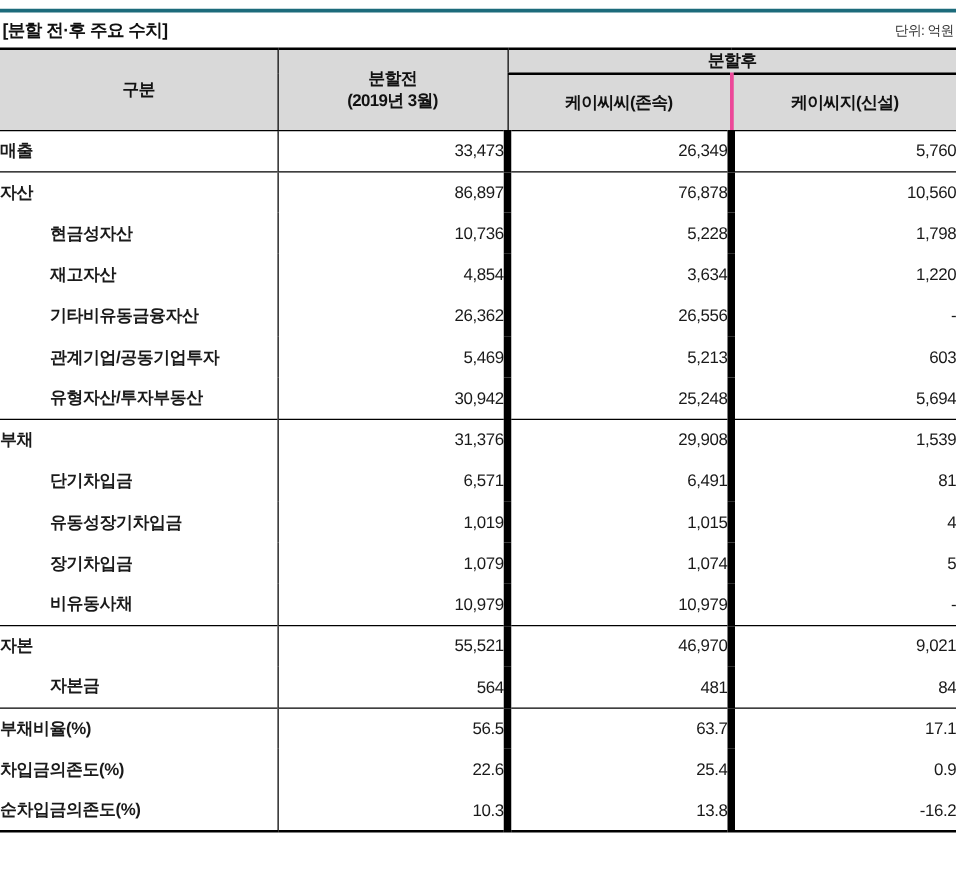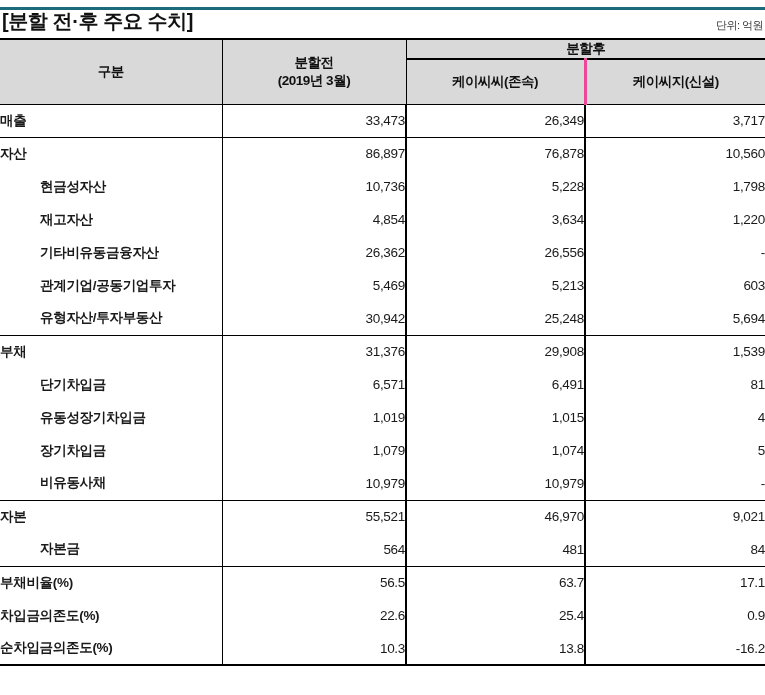--- a/index.html
+++ b/index.html
@@ -34,21 +34,21 @@
 
   
   .title-row {
     display: flex;
     align-items: flex-end;
     justify-content: space-between;
     padding: 4px 2px 6px 2px;
     height: 28px;
   }
   .title-text {
-    font-size: 20px;
+    font-size: 14px;
     font-weight: bold;
     letter-spacing: -0.4px;
     color: #111111;
     line-height: 1.1;
   }
   .unit-text {
     font-size: 11px;
     color: #333333;
     letter-spacing: -0.5px;
     line-height: 1.1;
@@ -122,21 +122,21 @@
     font-weight: bold;
     border-right: 1px solid #000000;
     letter-spacing: -0.6px;
   }
   td.lbl.indent { padding-left: 40px; }
   td.num {
     text-align: right;
     padding-right: 15px;
     color: #2b2b2b;
   }
-  td.num.sep { border-right: 2px solid #000000; margin-top: 38px; }
+  td.num.sep { border-right: 6px solid #000000; margin-top: 38px; }
 
   
   tr.grp > td { border-top: 1px solid #000000; }
   tr.last-body > td { border-bottom: 2px solid #000000; }
 
   
   .notes {
     padding: 12px 2px 0 2px;
   }
   .note {
@@ -178,21 +178,21 @@
       <tr>
         <th class="th-kcc">케이씨씨(존속)</th>
         <th class="th-kcg">케이씨지(신설)</th>
       </tr>
     </thead>
     <tbody id="tbody">
         <tr class="grp ">
           <td class="lbl">매출</td>
           <td class="num sep">33,473</td>
           <td class="num sep">26,349</td>
-          <td class="num">3,717</td>
+          <td class="num">5,760</td>
         </tr>
         <tr class="grp ">
           <td class="lbl">자산</td>
           <td class="num sep">86,897</td>
           <td class="num sep">76,878</td>
           <td class="num">10,560</td>
         </tr>
         <tr>
           <td class="lbl indent">현금성자산</td>
           <td class="num sep">10,736</td>

